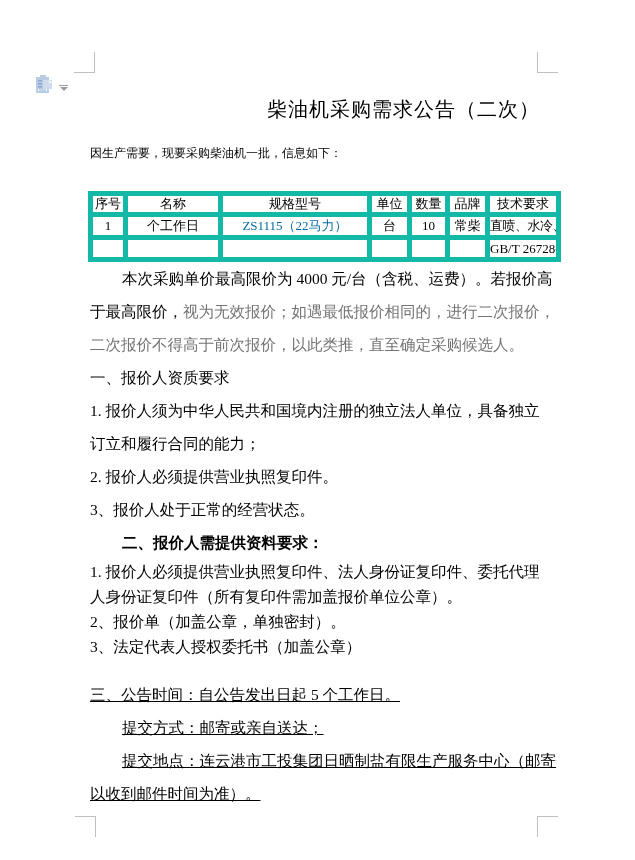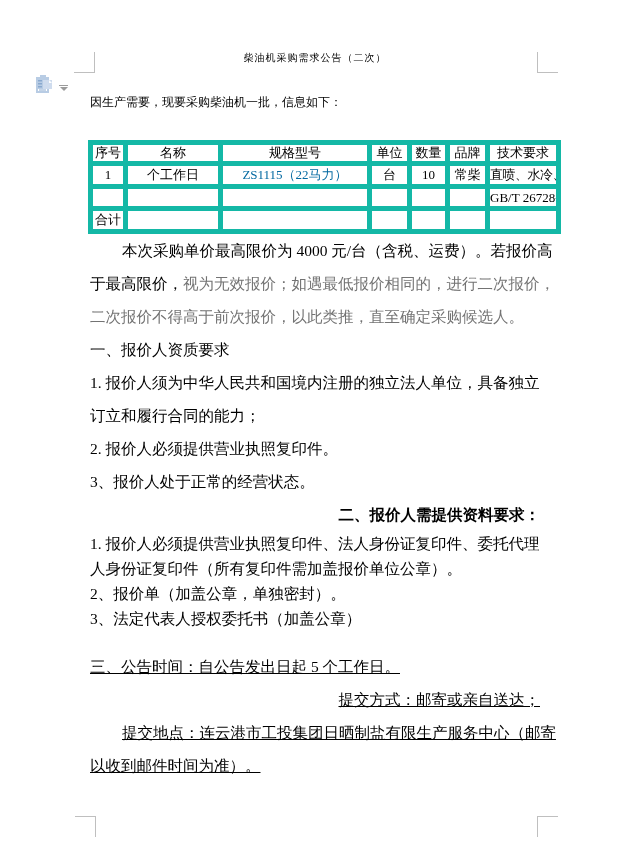--- a/index.html
+++ b/index.html
@@ -18,38 +18,38 @@
   .crop-br { left:537px; top:816px; border-left-width:1px;  border-top-width:1px; }
 
   
   .paste-btn { position:absolute; left:36px; top:75px; display:flex; align-items:center; cursor:pointer; }
   .paste-btn .dd { margin-left:6px; margin-top:3px; }
   .dd-bar { width:9px; border-top:1px solid #9b9b9b; margin-bottom:1px; }
   .dd-tri { width:0; height:0; border-left:4px solid transparent; border-right:4px solid transparent; border-top:4px solid #9b9b9b; margin-left:1px; }
 
   .content { position:absolute; left:90px; top:0; width:450px; }
 
-  .doc-title { margin-top:47px; line-height:22px; font-size:10px; text-align:center; letter-spacing:1px; }
+  .doc-title { margin-top:98px; line-height:22px; font-size:20px; text-align:right; letter-spacing:1px; }
   .intro     { margin-top:22px; line-height:22px; font-size:12px; }
 
   table.req { border-collapse:collapse; margin-top:27px; margin-left:-2px; table-layout:fixed; width:468px; }
   table.req td, table.req th { border:5px solid #14b8a6; padding:0; text-align:center; font-weight:normal; font-size:13px; overflow:hidden; white-space:nowrap; }
   table.req tr.hdr td  { height:16px; line-height:16px; }
   table.req tr.r1 td   { height:18px; line-height:18px; }
   table.req tr.r2 td   { height:17px; line-height:17px; }
   table.req tr.tot td  { height:18px; line-height:18px; }
   td.spec-red { color:#0369a1; font-size:12.5px; }
   td.tech     { font-size:10.5px; letter-spacing:-0.5px; }
   td.gbt      { font-size:10px; letter-spacing:0; }
 
   .body-text { font-size:15.5px; }
   .line  { line-height:33px; white-space:nowrap; }
   .sec2 .line { line-height:25px; }
   .sec3 { margin-top:19px;text-decoration:underline; }
-  .indent { padding-left:32px;text-align:right; }
+  .indent { padding-left:32px; }
   .blue { color:#737373; }
   .bold { font-weight:bold; }
 </style>
 </head>
 <body>
 
 <div class="page">
 
   <div class="crop crop-tl"></div>
   <div class="crop crop-tr"></div>
@@ -113,29 +113,20 @@
       </tr>
       <tr class="r2">
         <td></td>
         <td></td>
         <td></td>
         <td></td>
         <td></td>
         <td></td>
         <td class="gbt">GB/T 26728-2011</td>
       </tr>
-      <tr class="tot">
-        <td>合计</td>
-        <td></td>
-        <td></td>
-        <td></td>
-        <td></td>
-        <td></td>
-        <td></td>
-      </tr>
     </tbody>
       </table>
 
     <div class="body-text">
 
       <div>
         <div class="line indent">本次采购单价最高限价为 4000 元/台（含税、运费）。若报价高</div>
         <div class="line">
           <span>于最高限价，</span><span class="blue">视为无效报价；如遇最低报价相同的，进行二次报价，</span>
         </div>

